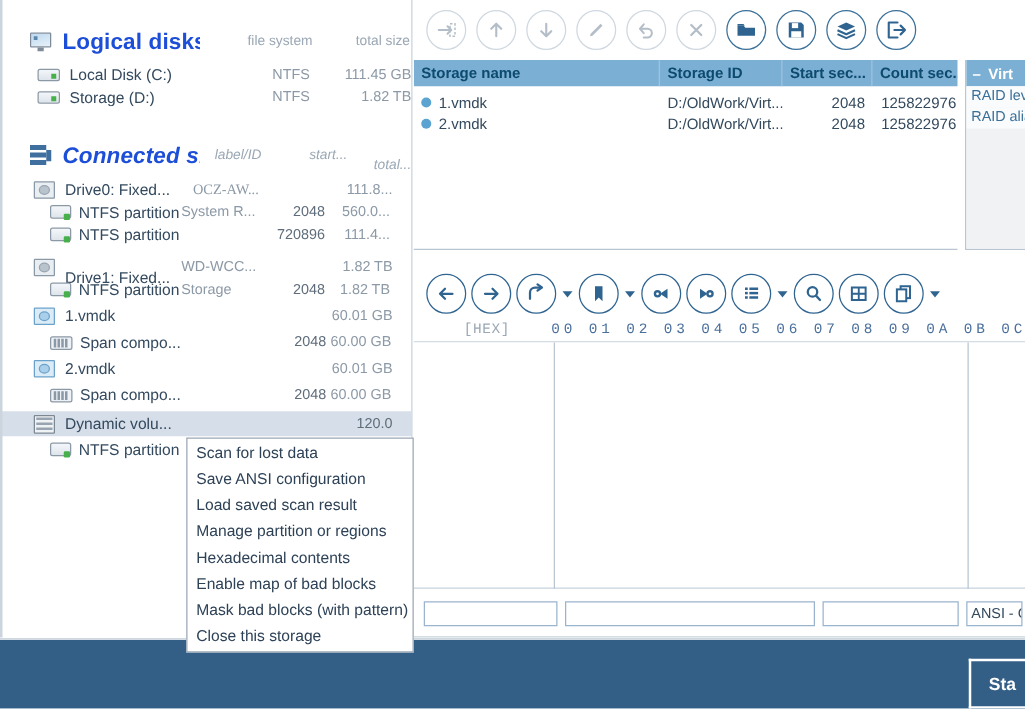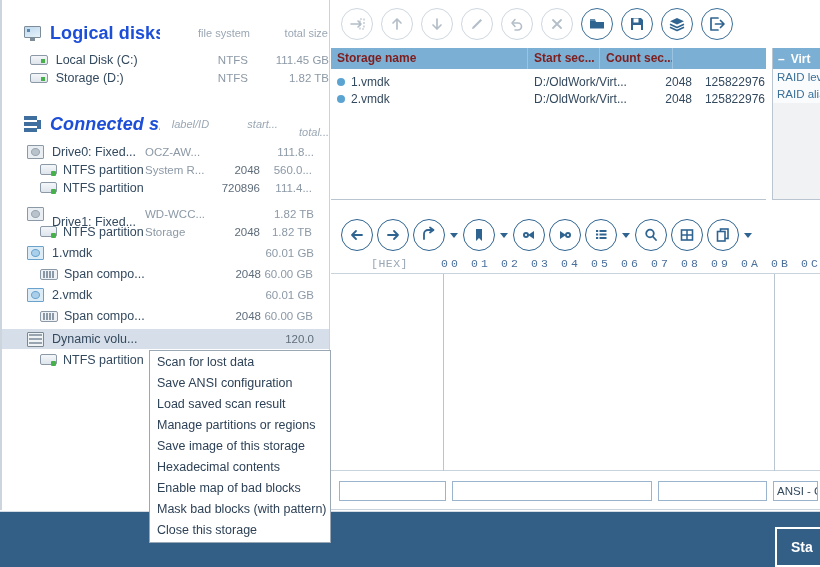--- a/index.html
+++ b/index.html
@@ -228,21 +228,21 @@
     left: 331px; top: 48px;
     width: 440px; height: 152px;
     background: #ffffff;
     border-bottom: 1px solid #b9c6d2;
     overflow: hidden;
   }
   #storage-table .thead {
     display: flex;
     height: 21px;
     background: #7cafd4;
-    color: #7f1d1d;
+    color: #0c4a6e;
     font-weight: bold;
     font-size: 12px;
     align-items: center;
   }
   #storage-table .thead .th {
     padding: 0 6px;
     white-space: nowrap;
     overflow: hidden;
     border-right: 1px solid #9cc4e0;
     line-height: 21px;
@@ -468,21 +468,21 @@
       <span class="col-h" style="width:52px;margin-top:15px;">total...</span>
     </div>
 
     <div class="tree-row" style="margin-top:6px;">
       <span style="width:27px;display:inline-block;"></span>
       <span class="ico ico-phys" style="margin-right:8px;">
         <span class="sq"></span>
           <span class="circ"></span>
       </span>
       <span class="label" style="width:93px;">Drive0: Fixed...</span>
-      <span class="v" style="width:62px;text-align:left;">OCZ-AW...</span>
+      <span class="v" style="width:62px;text-align:right;font-family:Liberation Serif, serif;">OCZ-AW...</span>
       <span class="v" style="width:55px;"></span>
       <span class="v" style="width:52px;">111.8...</span>
     </div>
 
     <div class="tree-row">
       <span style="width:40px;display:inline-block;"></span>
       <span class="ico ico-part" style="margin-right:6px;">
         <span class="body"></span>
           <span class="led"></span>
       </span>
@@ -603,22 +603,21 @@
           <span class="led"></span>
       </span>
       <span class="label" style="width:82px;">NTFS partition</span>
     </div>
   </div>
 
   <div id="context-menu">
     <div class="menu-item">Scan for lost data</div>
     <div class="menu-item">Save ANSI configuration</div>
     <div class="menu-item">Load saved scan result</div>
-    <div class="menu-item">Manage partitions or regions</div>
-    <div class="menu-item">Save image of this storage</div>
+    <div class="menu-item">Manage partition or regions</div>
     <div class="menu-item">Hexadecimal contents</div>
     <div class="menu-item">Enable map of bad blocks</div>
     <div class="menu-item">Mask bad blocks (with pattern)</div>
     <div class="menu-item">Close this storage</div>
   </div>
 
   <div id="top-toolbar">
     <div class="tbtn">
       <svg width="18" height="18" viewBox="0 0 18 18">
           <path d="M3 9h9M10 6l3 3-3 3" stroke="currentColor" stroke-width="1.6" fill="none" stroke-linecap="round" stroke-linejoin="round"></path>
@@ -675,20 +674,21 @@
       <svg width="18" height="18" viewBox="0 0 18 18">
           <path d="M10 3H3v12h7" stroke="currentColor" stroke-width="1.7" fill="none" stroke-linecap="round" stroke-linejoin="round"></path>
           <path d="M7.5 9h8M12.5 5.5L16 9l-3.5 3.5" stroke="currentColor" stroke-width="1.7" fill="none" stroke-linecap="round" stroke-linejoin="round"></path>
         </svg>
     </div>
   </div>
 
   <div id="storage-table">
     <div class="thead">
       <div class="th th-name">Storage name</div>
+      <div class="th th-id">Storage ID</div>
       <div class="th th-start">Start sec...</div>
       <div class="th th-count">Count sec...</div>
     </div>
     <div class="trow" style="margin-top:4px;">
       <div class="td td-name">
         <span class="dot"></span>
         <span>1.vmdk</span>
       </div>
       <div class="td td-id">D:/OldWork/Virt...</div>
       <div class="td td-start">2048</div>

